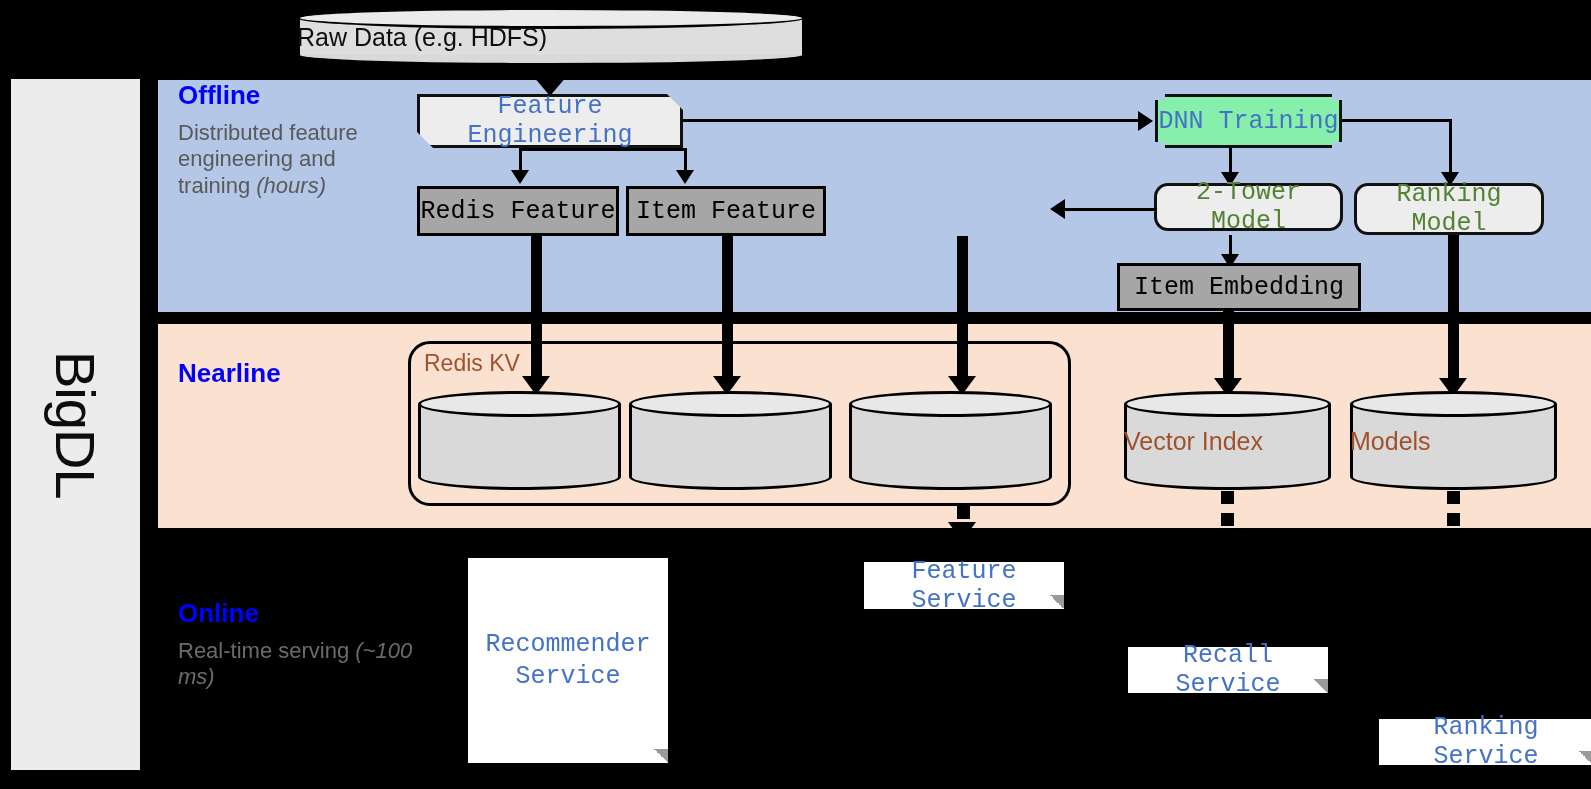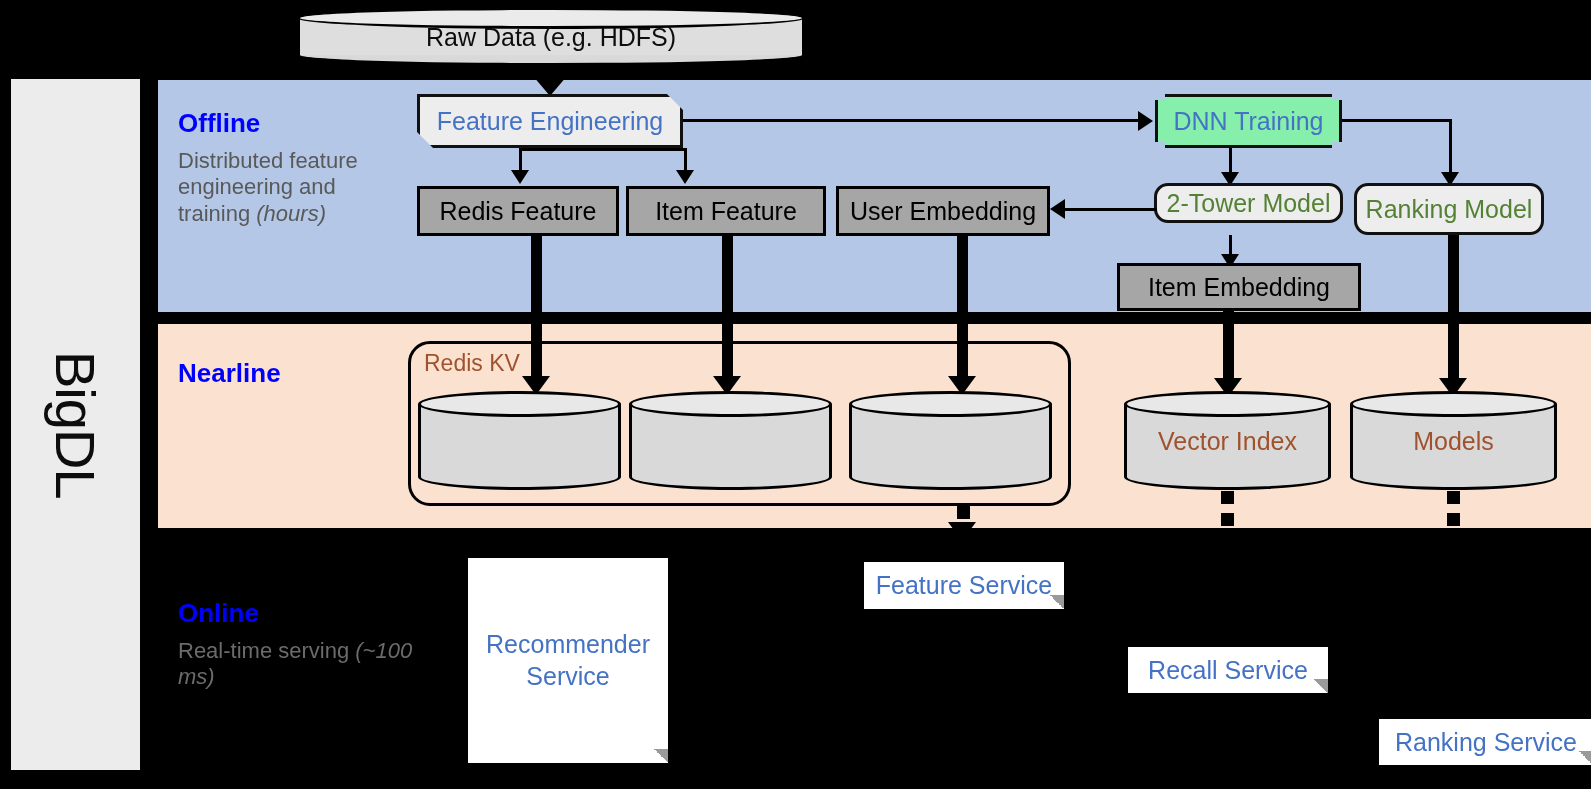--- a/index.html
+++ b/index.html
@@ -22,29 +22,29 @@
   #bigdl-label{writing-mode:vertical-rl;text-orientation:mixed;
                font-size:56px;color:#0d0d0d;letter-spacing:-1px;
                font-family:"Liberation Sans","DejaVu Sans",sans-serif;}
 
   
   .cap{position:absolute;}
   .cap .ttl{font-size:26px;color:#0000ff;font-weight:bold;margin-bottom:9px;
             font-family:"Liberation Sans","DejaVu Sans",sans-serif;}
   .cap .sub{font-size:22px;color:#595959;line-height:1.20;}
   .cap .sub em{font-style:italic;}
-  #cap-offline{left:178px;top:108px;width:230px;}
+  #cap-offline{left:178px;top:80px;width:230px;}
   #cap-nearline{left:178px;top:358px;width:240px;}
   #cap-online{left:178px;top:598px;width:240px;}
   #cap-online .ttl{color:#0000ff;}
   #cap-online .sub{color:#6b6b6b;}
 
   
   .box{position:absolute;box-sizing:border-box;display:flex;align-items:center;
-       justify-content:center;text-align:center;}
+       justify-content:center;text-align:center;font-family:Liberation Mono, monospace;}
 
   
   .gray-box{background:#a6a6a6;border:3px solid #000;color:#000;font-size:25px;}
   
   .proc-box{background:#ededed;border:3px solid #111;color:#4472c4;font-size:25px;}
   
   .model-box{background:#ededed;border:3px solid #111;color:#548235;font-size:25px;
              border-radius:14px;}
   
   .svc{background:#fff;color:#4472c4;font-size:25px;}
@@ -67,21 +67,21 @@
 
   
   .cyl{position:absolute;}
   .cyl .body{position:absolute;left:0;right:0;top:13px;bottom:13px;
              background:#d9d9d9;border-left:3px solid #000;border-right:3px solid #000;}
   .cyl .top{position:absolute;left:0;right:0;top:0;height:26px;border-radius:50%;
             background:#e8e8e8;border:3px solid #000;box-sizing:border-box;}
   .cyl .bot{position:absolute;left:0;right:0;bottom:0;height:26px;border-radius:50%;
             background:#d9d9d9;border:3px solid #000;box-sizing:border-box;}
   .cyl .lbl{position:absolute;left:0;right:0;top:50%;transform:translateY(-50%);
-            text-align:center;font-size:25px;color:#a0522d;z-index:3;}
+            text-align:left;font-size:25px;color:#a0522d;z-index:3;}
 
   
   #raw-data{left:297px;top:7px;width:508px;height:59px;}
   #raw-data .top{height:22px;background:#ebebeb;}
   #raw-data .bot{height:22px;background:#d9d9d9;}
   #raw-data .body{top:11px;bottom:11px;background:#dedede;}
   #raw-data .lbl{color:#0d0d0d;font-size:25px;}
 
   
   #redis-kv{position:absolute;left:408px;top:341px;width:663px;height:165px;
@@ -162,25 +162,22 @@
   <div class="ln thin-h" style="left:1342px;top:119px;width:110px;"></div>
   <div class="ln thin-v" style="left:1449px;top:119px;height:58px;"></div>
   <div class="arr-dn" style="left:1441px;top:172px;"></div>
 
   <div class="box gray-box" style="left:417px;top:186px;width:202px;height:50px;">
     <span>Redis Feature</span>
   </div>
   <div class="box gray-box" style="left:626px;top:186px;width:200px;height:50px;">
     <span>Item Feature</span>
   </div>
-  <div class="box gray-box" style="left:836px;top:186px;width:214px;height:50px;">
-    <span>User Embedding</span>
-  </div>
-
-  <div class="box model-box" style="left:1154px;top:183px;width:189px;height:40px;">
+
+  <div class="box model-box" style="left:1154px;top:183px;width:189px;height:48px;">
     <span>2-Tower Model</span>
   </div>
   <div class="box model-box" style="left:1354px;top:183px;width:190px;height:52px;">
     <span>Ranking Model</span>
   </div>
 
   <div class="ln thin-h" style="left:1065px;top:208px;width:92px;"></div>
   <div class="arr-lf" style="left:1050px;top:199px;"></div>
 
   <div class="ln thin-v" style="left:1229px;top:235px;height:26px;"></div>

